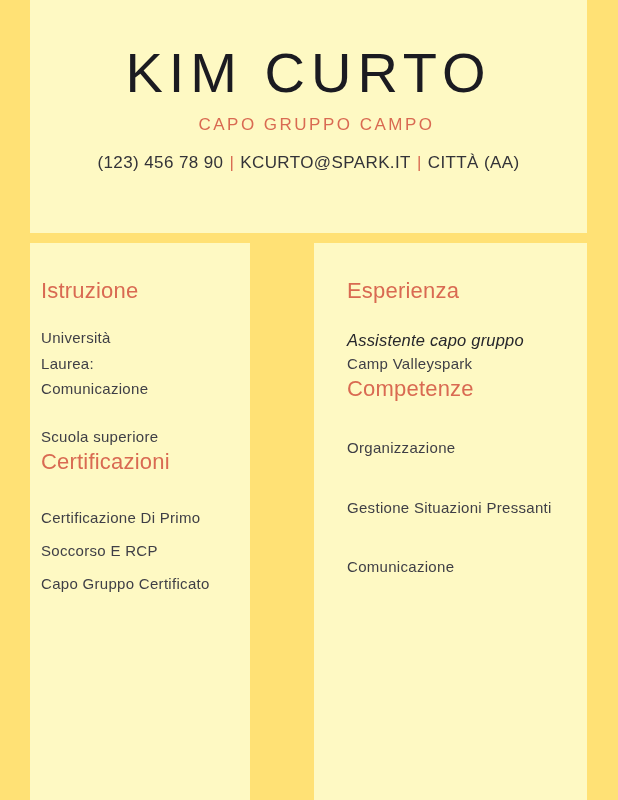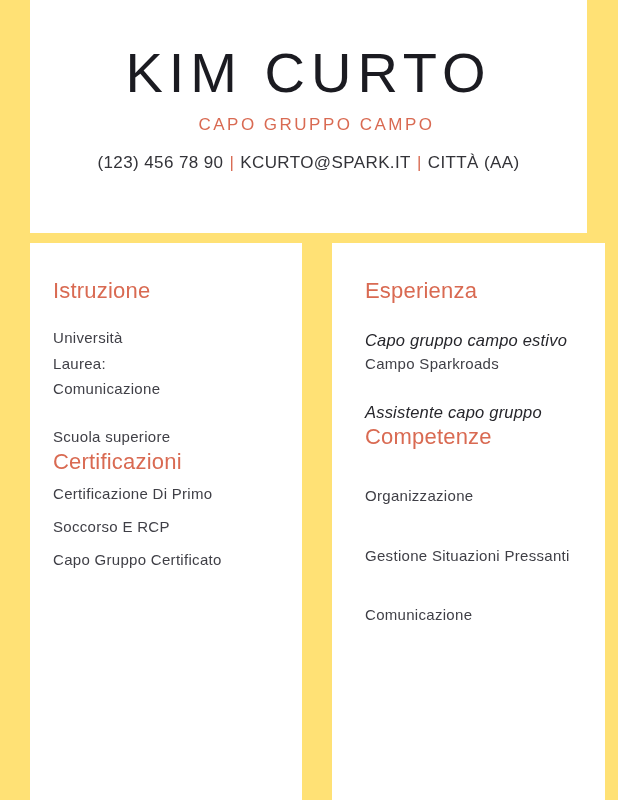--- a/index.html
+++ b/index.html
@@ -3,21 +3,21 @@
 <meta charset="utf-8">
 <style>
   html, body { margin: 0; padding: 0; }
   body {
     width: 618px; height: 800px;
     background: #FFE175;
     position: relative;
     overflow: hidden;
     font-family: "Liberation Sans", sans-serif;
   }
-  .panel { position: absolute; background: #ffffff; box-sizing: border-box; }
+  .panel { position: absolute; background: #fef9c3; box-sizing: border-box; }
 
   
   .header-panel {
     left: 30px; top: 0; width: 557px; height: 233px;
     text-align: center;
     padding-top: 42px;
   }
   .name {
     margin: 0;
     font-size: 56px;
@@ -41,45 +41,45 @@
     font-size: 17px;
     letter-spacing: 0.4px;
     line-height: 18px;
     color: #333338;
     white-space: nowrap;
   }
   .contact .sep { color: #D96A52; padding: 0 6px; }
 
   
   .col-left {
-    left: 30px; top: 243px; width: 272px; height: 557px;
-    padding: 35px 10px 0 23px;
+    left: 30px; top: 243px; width: 220px; height: 557px;
+    padding: 35px 10px 0 11px;
   }
   .col-right {
-    left: 332px; top: 243px; width: 273px; height: 557px;
+    left: 314px; top: 243px; width: 273px; height: 557px;
     padding: 35px 6px 0 33px;
   }
   h2.section-heading {
     margin: 0;
     font-size: 22px;
     font-weight: 400;
     line-height: 26px;
     letter-spacing: 0.2px;
     color: #D96A52;
   }
   .edu-group-1 { margin-top: 21px; }
   .edu-group-2 { margin-top: 22px; }
   .body-line {
     font-size: 15px;
     line-height: 25.5px;
     letter-spacing: 0.3px;
     color: #3F3F46;
   }
   .cert-heading { margin-top: 28px; }
-  .cert-list { margin-top: 2px; }
+  .cert-list { margin-top: 26px; }
   .cert-line {
     font-size: 15px;
     line-height: 33px;
     letter-spacing: 0.3px;
     color: #3F3F46;
   }
   .exp-entry-1 { margin-top: 23px; }
   .exp-entry-2, .exp-entry-3 { margin-top: 25px; }
   .exp-title {
     font-size: 16.5px;
@@ -136,27 +136,24 @@
       <div class="cert-line">Certificazione Di Primo</div>
       <div class="cert-line">Soccorso E RCP</div>
       <div class="cert-line">Capo Gruppo Certificato</div>
     </div>
   </section>
 
   <section class="panel col-right">
     <h2 class="section-heading">Esperienza</h2>
 
 
-    <div class="exp-entry-2">
-      <div class="exp-title">Capo gruppo campo estivo</div>
-      <div class="exp-org">Campo Sparkroads</div>
-    </div>
 
     <div class="exp-entry-3">
       <div class="exp-title">Assistente capo gruppo</div>
+      <div class="exp-org">Camp Valleyspark</div>
     </div>
 
     <h2 class="section-heading skills-heading">Competenze</h2>
 
     <div class="skills-list">
       <div class="skill-line">Organizzazione</div>
       <div class="skill-line">Gestione Situazioni Pressanti</div>
       <div class="skill-line">Comunicazione</div>
     </div>
   </section>

